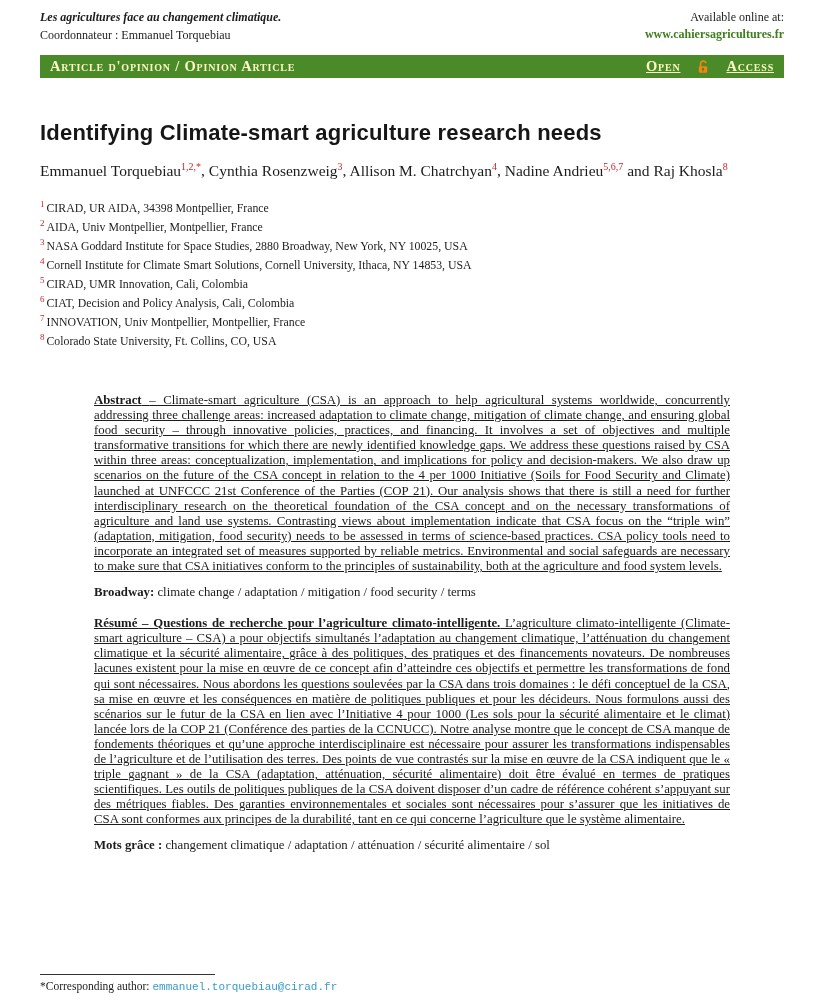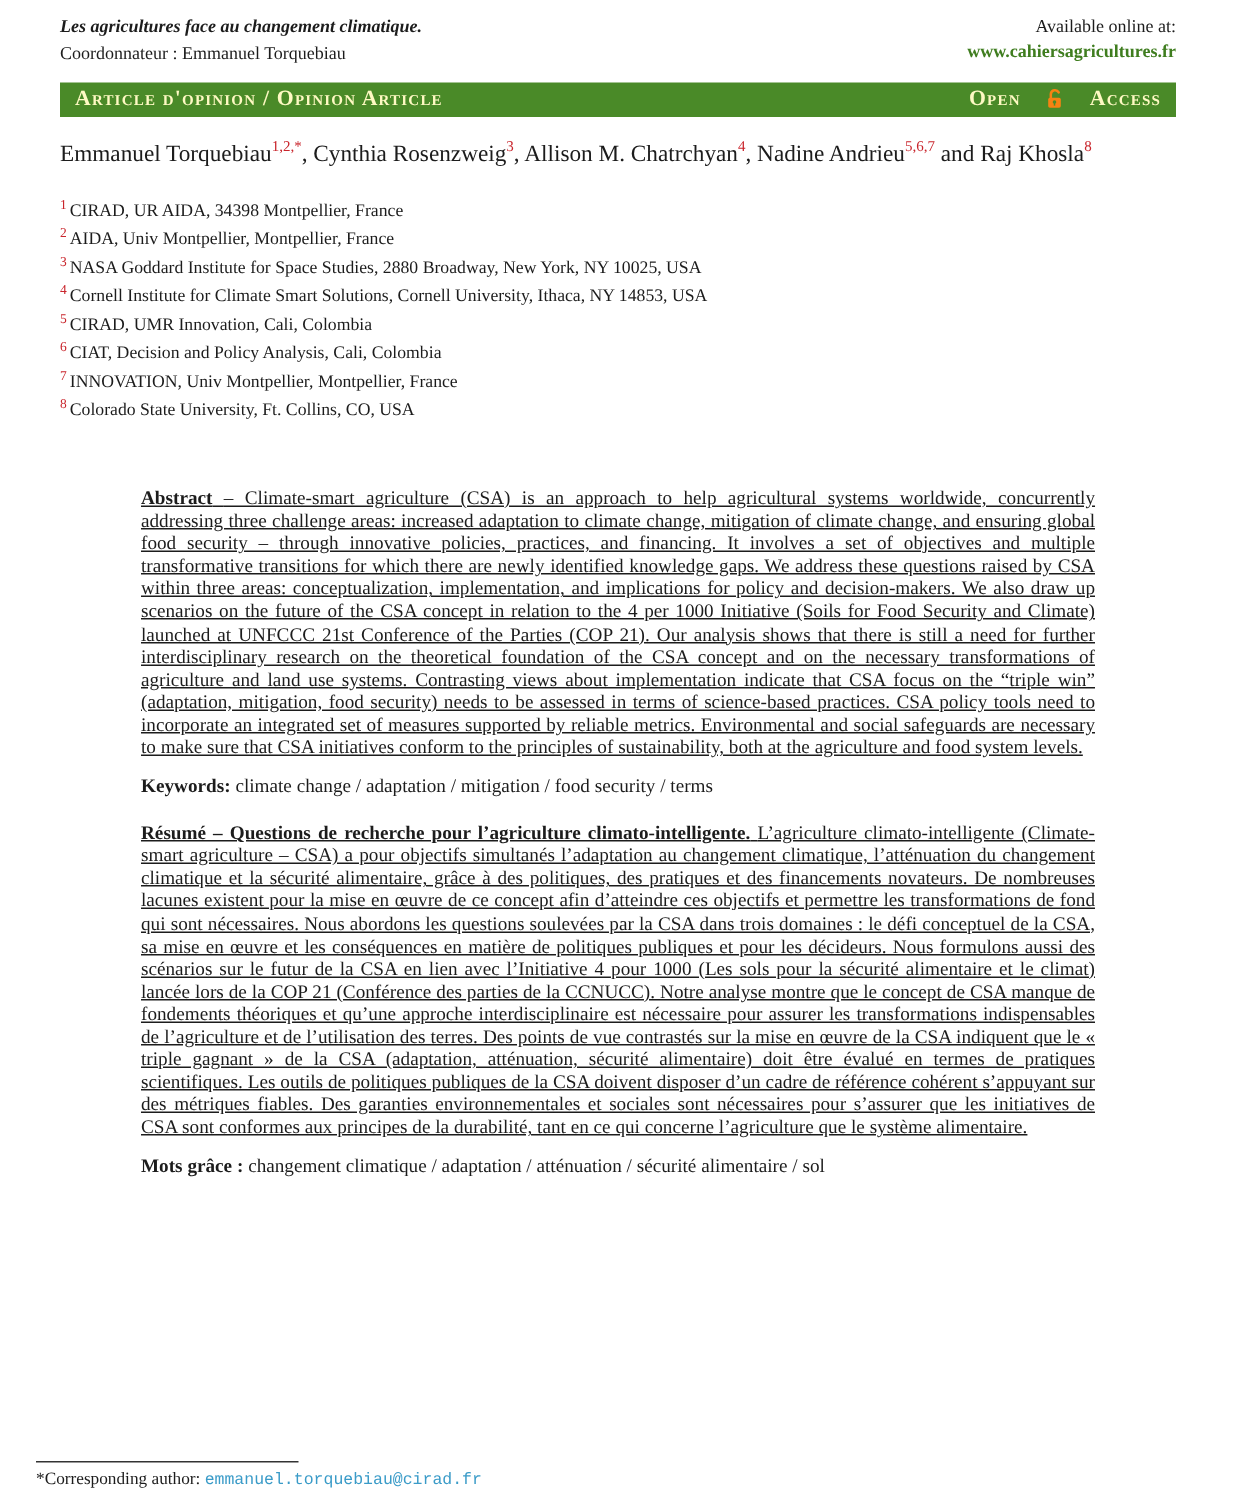--- a/index.html
+++ b/index.html
@@ -19,21 +19,21 @@
   .header-right { text-align: right; font-size: 12px; }
   .site-link { display: inline-block; margin-top: 2px; color: var(--link_green, #3f7d1f); font-weight: bold; text-decoration: none; cursor: pointer; }
 
   
   .banner {
     margin-top: 12px; height: 23px; background: var(--banner_green, #4a8a28);
     color: #fef9c3; display: flex; align-items: center; justify-content: space-between;
     padding: 0 10px; font-variant: small-caps; font-weight: bold;
     font-size: 14.5px; letter-spacing: 0.8px;
   }
-  .open-access { display: inline-flex; align-items: flex-start; gap: 16px; }
+  .open-access { display: inline-flex; align-items: center; gap: 16px; text-decoration: underline; }
   .oa-icon { display: inline-block; }
 
   
   .article-title {
     margin-top: 42px; font-family: "Liberation Sans", sans-serif;
     font-size: 22px; font-weight: bold; color: #161616; letter-spacing: 0.2px;
   }
   .authors { margin-top: 14px; font-size: 15.5px; line-height: 1.45; max-width: 700px; }
   .authors sup { color: var(--sup_red, #c9252c); font-size: 10px; }
 
@@ -43,21 +43,21 @@
   .affiliation { margin-top: 1.5px; }
 
   
   .abstract-block, .resume-block { margin: 44px 54px 0 54px; font-size: 12.8px; line-height: 1.18; text-align: justify; text-decoration: underline; }
   .resume-block { margin-top: 16px; }
   .lead { font-weight: bold; }
   .keywords, .mots-cles { margin: 11px 54px 0 54px; font-size: 12.8px; }
   .keywords b, .mots-cles b { font-weight: bold; }
 
   
-  .footnote { position: absolute; left: 24px; bottom: 7px; font-size: 11.5px; }
+  .footnote { position: absolute; left: 40px; bottom: 7px; font-size: 11.5px; }
   .footnote-rule { width: 175px; border-top: 1px solid #333; margin-bottom: 5px; }
   .email-link { font-family: "Liberation Mono", monospace; font-size: 11px; color: var(--email_blue, #3a9bc8); text-decoration: none; cursor: pointer; }
 </style>
 </head>
 <body>
 
 <div class="page">
 
   <header class="top-header">
     <div class="header-left">
@@ -77,20 +77,21 @@
       <svg class="oa-icon" width="14" height="15" viewBox="0 0 20 21" aria-hidden="true">
         <path d="M6.5 10 V6.5 a4 4 0 0 1 7.5 -1.6" fill="none" stroke="#f68212" stroke-width="2.4" stroke-linecap="round"></path>
         <rect x="4" y="10" width="12" height="9.5" rx="1.6" fill="#f68212"></rect>
         <circle cx="10" cy="14" r="1.7" fill="#4a8a28"></circle>
         <rect x="9.3" y="14.5" width="1.4" height="3" fill="#4a8a28"></rect>
       </svg>
       <span>Access</span>
     </span>
   </div>
 
+  <h1 class="article-title">Identifying Climate-smart agriculture research needs</h1>
 
   <p class="authors">
     <span class="author"><span>Emmanuel Torquebiau</span><sup>1,2,*</sup><span>, </span></span><span class="author"><span>Cynthia Rosenzweig</span><sup>3</sup><span>, </span></span><span class="author"><span>Allison M. Chatrchyan</span><sup>4</sup><span>, </span></span><span class="author"><span>Nadine Andrieu</span><sup>5,6,7</sup><span> </span></span> <span class="author"><span>and Raj Khosla</span><sup>8</sup></span>
   </p>
 
   <div class="affiliations">
     <div class="affiliation"><sup>1</sup><span>CIRAD, UR AIDA, 34398 Montpellier, France</span></div>
     <div class="affiliation"><sup>2</sup><span>AIDA, Univ Montpellier, Montpellier, France</span></div>
     <div class="affiliation"><sup>3</sup><span>NASA Goddard Institute for Space Studies, 2880 Broadway, New York, NY 10025, USA</span></div>
     <div class="affiliation"><sup>4</sup><span>Cornell Institute for Climate Smart Solutions, Cornell University, Ithaca, NY 14853, USA</span></div>
@@ -99,21 +100,21 @@
     <div class="affiliation"><sup>7</sup><span>INNOVATION, Univ Montpellier, Montpellier, France</span></div>
     <div class="affiliation"><sup>8</sup><span>Colorado State University, Ft. Collins, CO, USA</span></div>
   </div>
 
   <p class="abstract-block">
     <b class="lead">Abstract</b>
     <span>– Climate-smart agriculture (CSA) is an approach to help agricultural systems worldwide, concurrently addressing three challenge areas: increased adaptation to climate change, mitigation of climate change, and ensuring global food security – through innovative policies, practices, and financing. It involves a set of objectives and multiple transformative transitions for which there are newly identified knowledge gaps. We address these questions raised by CSA within three areas: conceptualization, implementation, and implications for policy and decision-makers. We also draw up scenarios on the future of the CSA concept in relation to the 4 per 1000 Initiative (Soils for Food Security and Climate) launched at UNFCCC 21st Conference of the Parties (COP 21). Our analysis shows that there is still a need for further interdisciplinary research on the theoretical foundation of the CSA concept and on the necessary transformations of agriculture and land use systems. Contrasting views about implementation indicate that CSA focus on the “triple win” (adaptation, mitigation, food security) needs to be assessed in terms of science-based practices. CSA policy tools need to incorporate an integrated set of measures supported by reliable metrics. Environmental and social safeguards are necessary to make sure that CSA initiatives conform to the principles of sustainability, both at the agriculture and food system levels.</span>
   </p>
 
   <p class="keywords">
-    <b>Keywords:</b>
+    <b>Broadway:</b>
     <span>climate change / adaptation / mitigation / food security / terms</span>
   </p>
 
   <p class="resume-block">
     <b class="lead">Résumé – Questions de recherche pour l’agriculture climato-intelligente.</b>
     <span>L’agriculture climato-intelligente (Climate-smart agriculture – CSA) a pour objectifs simultanés l’adaptation au changement climatique, l’atténuation du changement climatique et la sécurité alimentaire, grâce à des politiques, des pratiques et des financements novateurs. De nombreuses lacunes existent pour la mise en œuvre de ce concept afin d’atteindre ces objectifs et permettre les transformations de fond qui sont nécessaires. Nous abordons les questions soulevées par la CSA dans trois domaines : le défi conceptuel de la CSA, sa mise en œuvre et les conséquences en matière de politiques publiques et pour les décideurs. Nous formulons aussi des scénarios sur le futur de la CSA en lien avec l’Initiative 4 pour 1000 (Les sols pour la sécurité alimentaire et le climat) lancée lors de la COP 21 (Conférence des parties de la CCNUCC). Notre analyse montre que le concept de CSA manque de fondements théoriques et qu’une approche interdisciplinaire est nécessaire pour assurer les transformations indispensables de l’agriculture et de l’utilisation des terres. Des points de vue contrastés sur la mise en œuvre de la CSA indiquent que le « triple gagnant » de la CSA (adaptation, atténuation, sécurité alimentaire) doit être évalué en termes de pratiques scientifiques. Les outils de politiques publiques de la CSA doivent disposer d’un cadre de référence cohérent s’appuyant sur des métriques fiables. Des garanties environnementales et sociales sont nécessaires pour s’assurer que les initiatives de CSA sont conformes aux principes de la durabilité, tant en ce qui concerne l’agriculture que le système alimentaire.</span>
   </p>
 
   <p class="mots-cles">
     <b>Mots grâce :</b>

